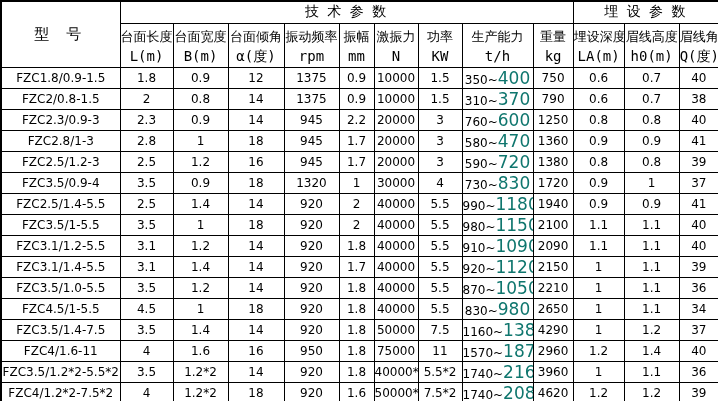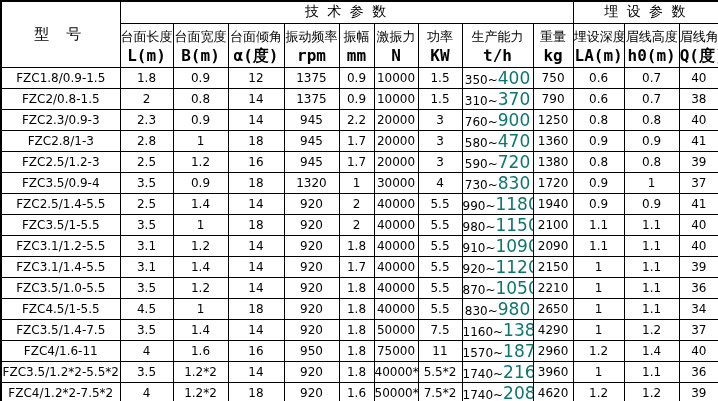--- a/index.html
+++ b/index.html
@@ -28,21 +28,21 @@
     text-align: center;
     vertical-align: middle;
     white-space: nowrap;
     overflow: hidden;
     color: #000000;
     font-weight: normal;
   }
   .group-row th { height: 22px; font-size: 14px; letter-spacing: 2px; }
   .sub-row th { height: 44px; }
   .sub-row .col-name { font-size: 13px; line-height: 21px; }
-  .sub-row .col-unit { font-size: 16px; line-height: 18px; font-family: "DejaVu Sans Mono", monospace; font-weight: bold; }
+  .sub-row .col-unit { font-size: 14px; line-height: 18px; font-family: "DejaVu Sans Mono", monospace; }
   th.model-head { font-size: 15px; letter-spacing: 6px; }
   tbody td { height: 20px; font-size: 12px; }
   td.cell-model { font-size: 12px; margin-left: 9px; }
   .cap-min { font-size: 12px; color: #000000; }
   .cap-tilde { font-size: 12px; color: #000000; }
   .cap-max { font-size: 17px; color: #0f766e; margin-top: 18px; }
 </style>
 </head>
 <body>
 
@@ -153,21 +153,21 @@
         </tr>
         <tr>
           <td class="cell-model">FZC2.3/0.9-3</td>
           <td class="cell-length">2.3</td>
           <td class="cell-width">0.9</td>
           <td class="cell-angle">14</td>
           <td class="cell-rpm">945</td>
           <td class="cell-amplitude">2.2</td>
           <td class="cell-force">20000</td>
           <td class="cell-power">3</td>
-          <td class="cell-capacity"><span class="cap-min">760</span><span class="cap-tilde">~</span><span class="cap-max">900</span></td>
+          <td class="cell-capacity"><span class="cap-min">760</span><span class="cap-tilde">~</span><span class="cap-max">600</span></td>
           <td class="cell-weight">1250</td>
           <td class="cell-depth">0.8</td>
           <td class="cell-brow_height">0.8</td>
           <td class="cell-brow_angle">40</td>
         </tr>
         <tr>
           <td class="cell-model">FZC2.8/1-3</td>
           <td class="cell-length">2.8</td>
           <td class="cell-width">1</td>
           <td class="cell-angle">18</td>

